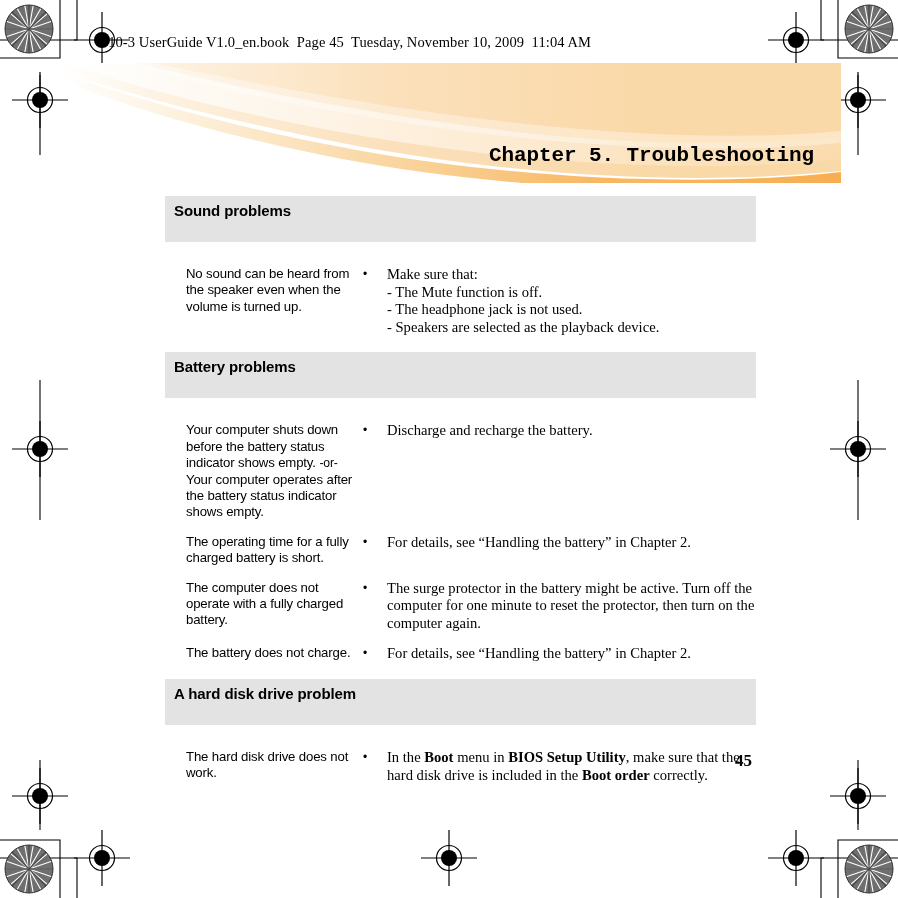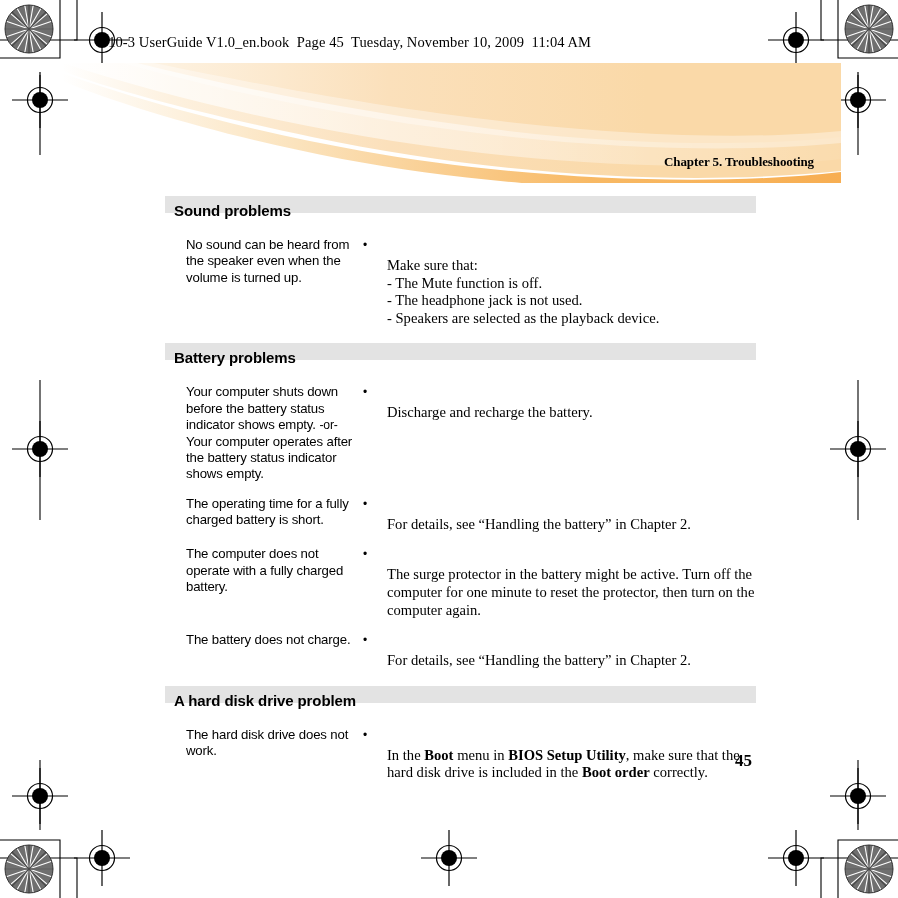--- a/index.html
+++ b/index.html
@@ -42,39 +42,39 @@
     left: 62px;
     top: 63px;
     width: 779px;
     height: 120px;
     overflow: hidden;
   }
   .banner svg { display: block; }
   .chapter-title {
     position: absolute;
     right: 84px;
-    top: 154px;
-    font-family: Liberation Serif, serif;
-    font-size: 13px;
+    top: 144px;
+    font-family: Liberation Mono, monospace;
+    font-size: 21px;
     font-weight: bold;
     color: #000;
     letter-spacing: -0.1px;
     white-space: nowrap;
   }
 
   
   .content {
     position: absolute;
     left: 165px;
     top: 196px;
     width: 591px;
   }
   .sec-head {
     background: #e3e3e3;
-    height: 17px;
+    height: 46px;
     line-height: 29px;
     padding-left: 9px;
     font-size: 15px;
     font-weight: bold;
     color: #000;
     letter-spacing: -0.1px;
     box-sizing: border-box;
   }
   .rows { padding-top: 11px; }
   .row {
@@ -106,21 +106,21 @@
     line-height: 17.6px;
     color: #000;
   }
   .bullet {
     flex: 0 0 24px;
     font-family: "Liberation Sans", sans-serif;
     font-size: 12px;
     line-height: 17.6px;
     padding-top: 0px;
   }
-  .atext { flex: 1 1 auto; margin-top: 20px; }
+  .atext { flex: 1 1 auto; }
   .atext .sub {
     display: block;
     padding-left: 14px;
     text-indent: -14px;
   }
   .atext b { font-weight: bold; }
   .spacer-md { height: 16px; }
 
   
   .pageno {

